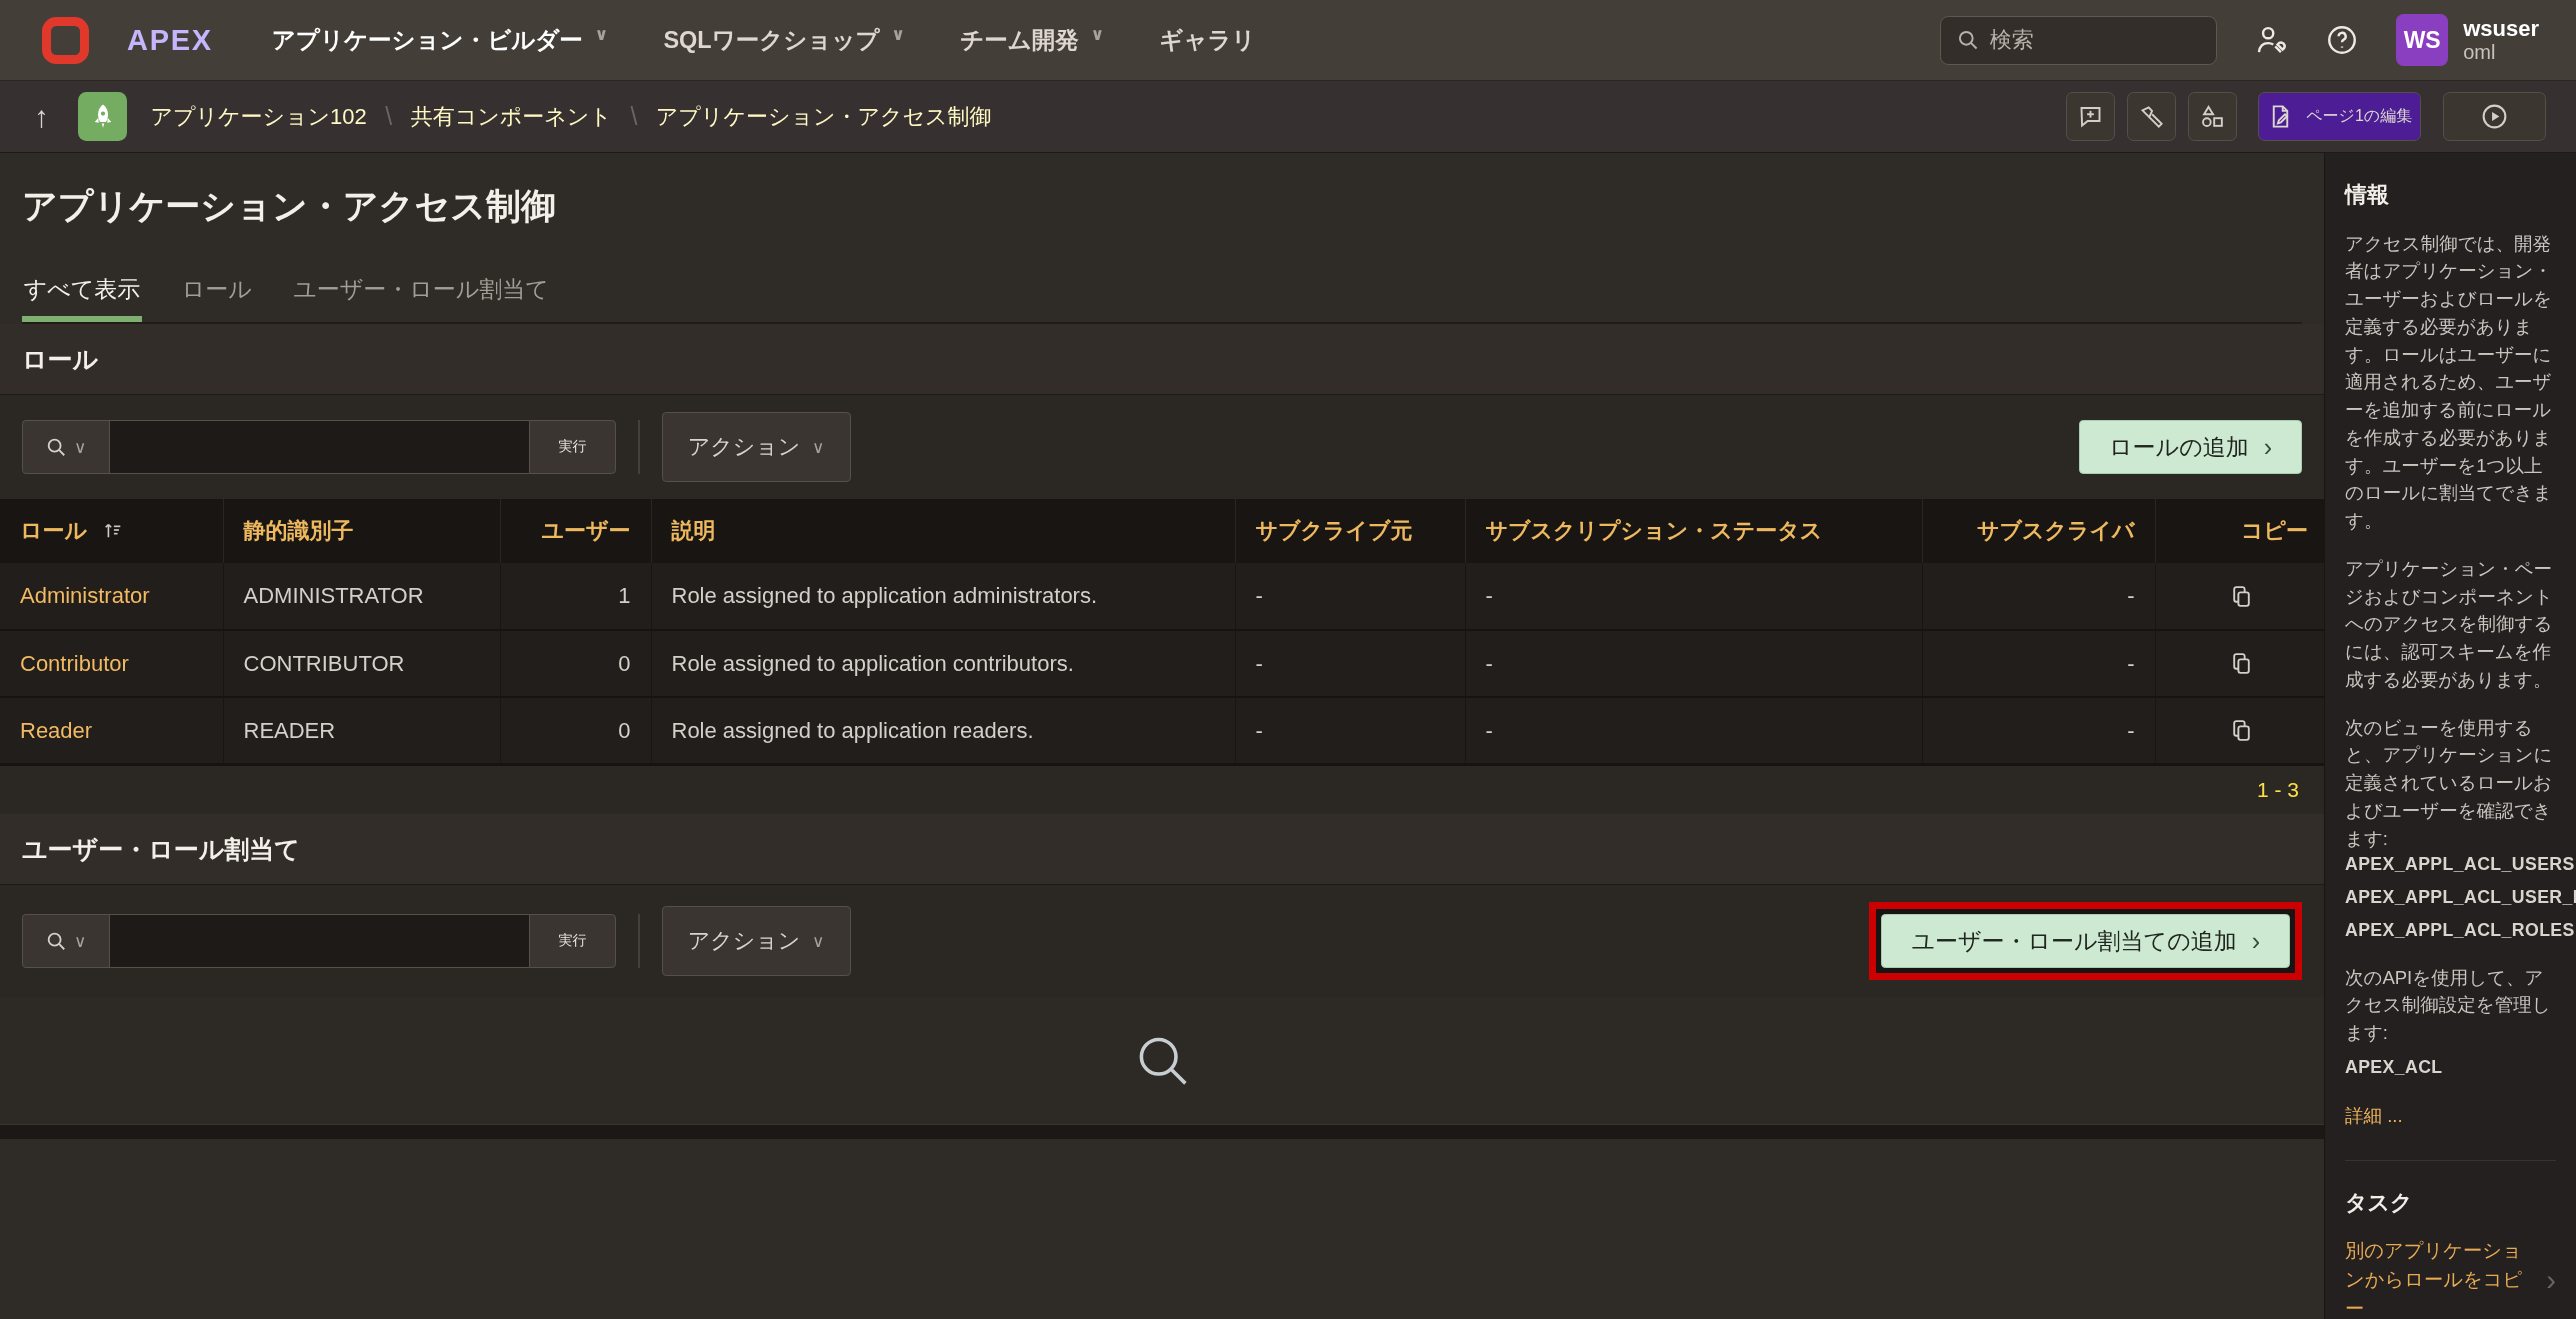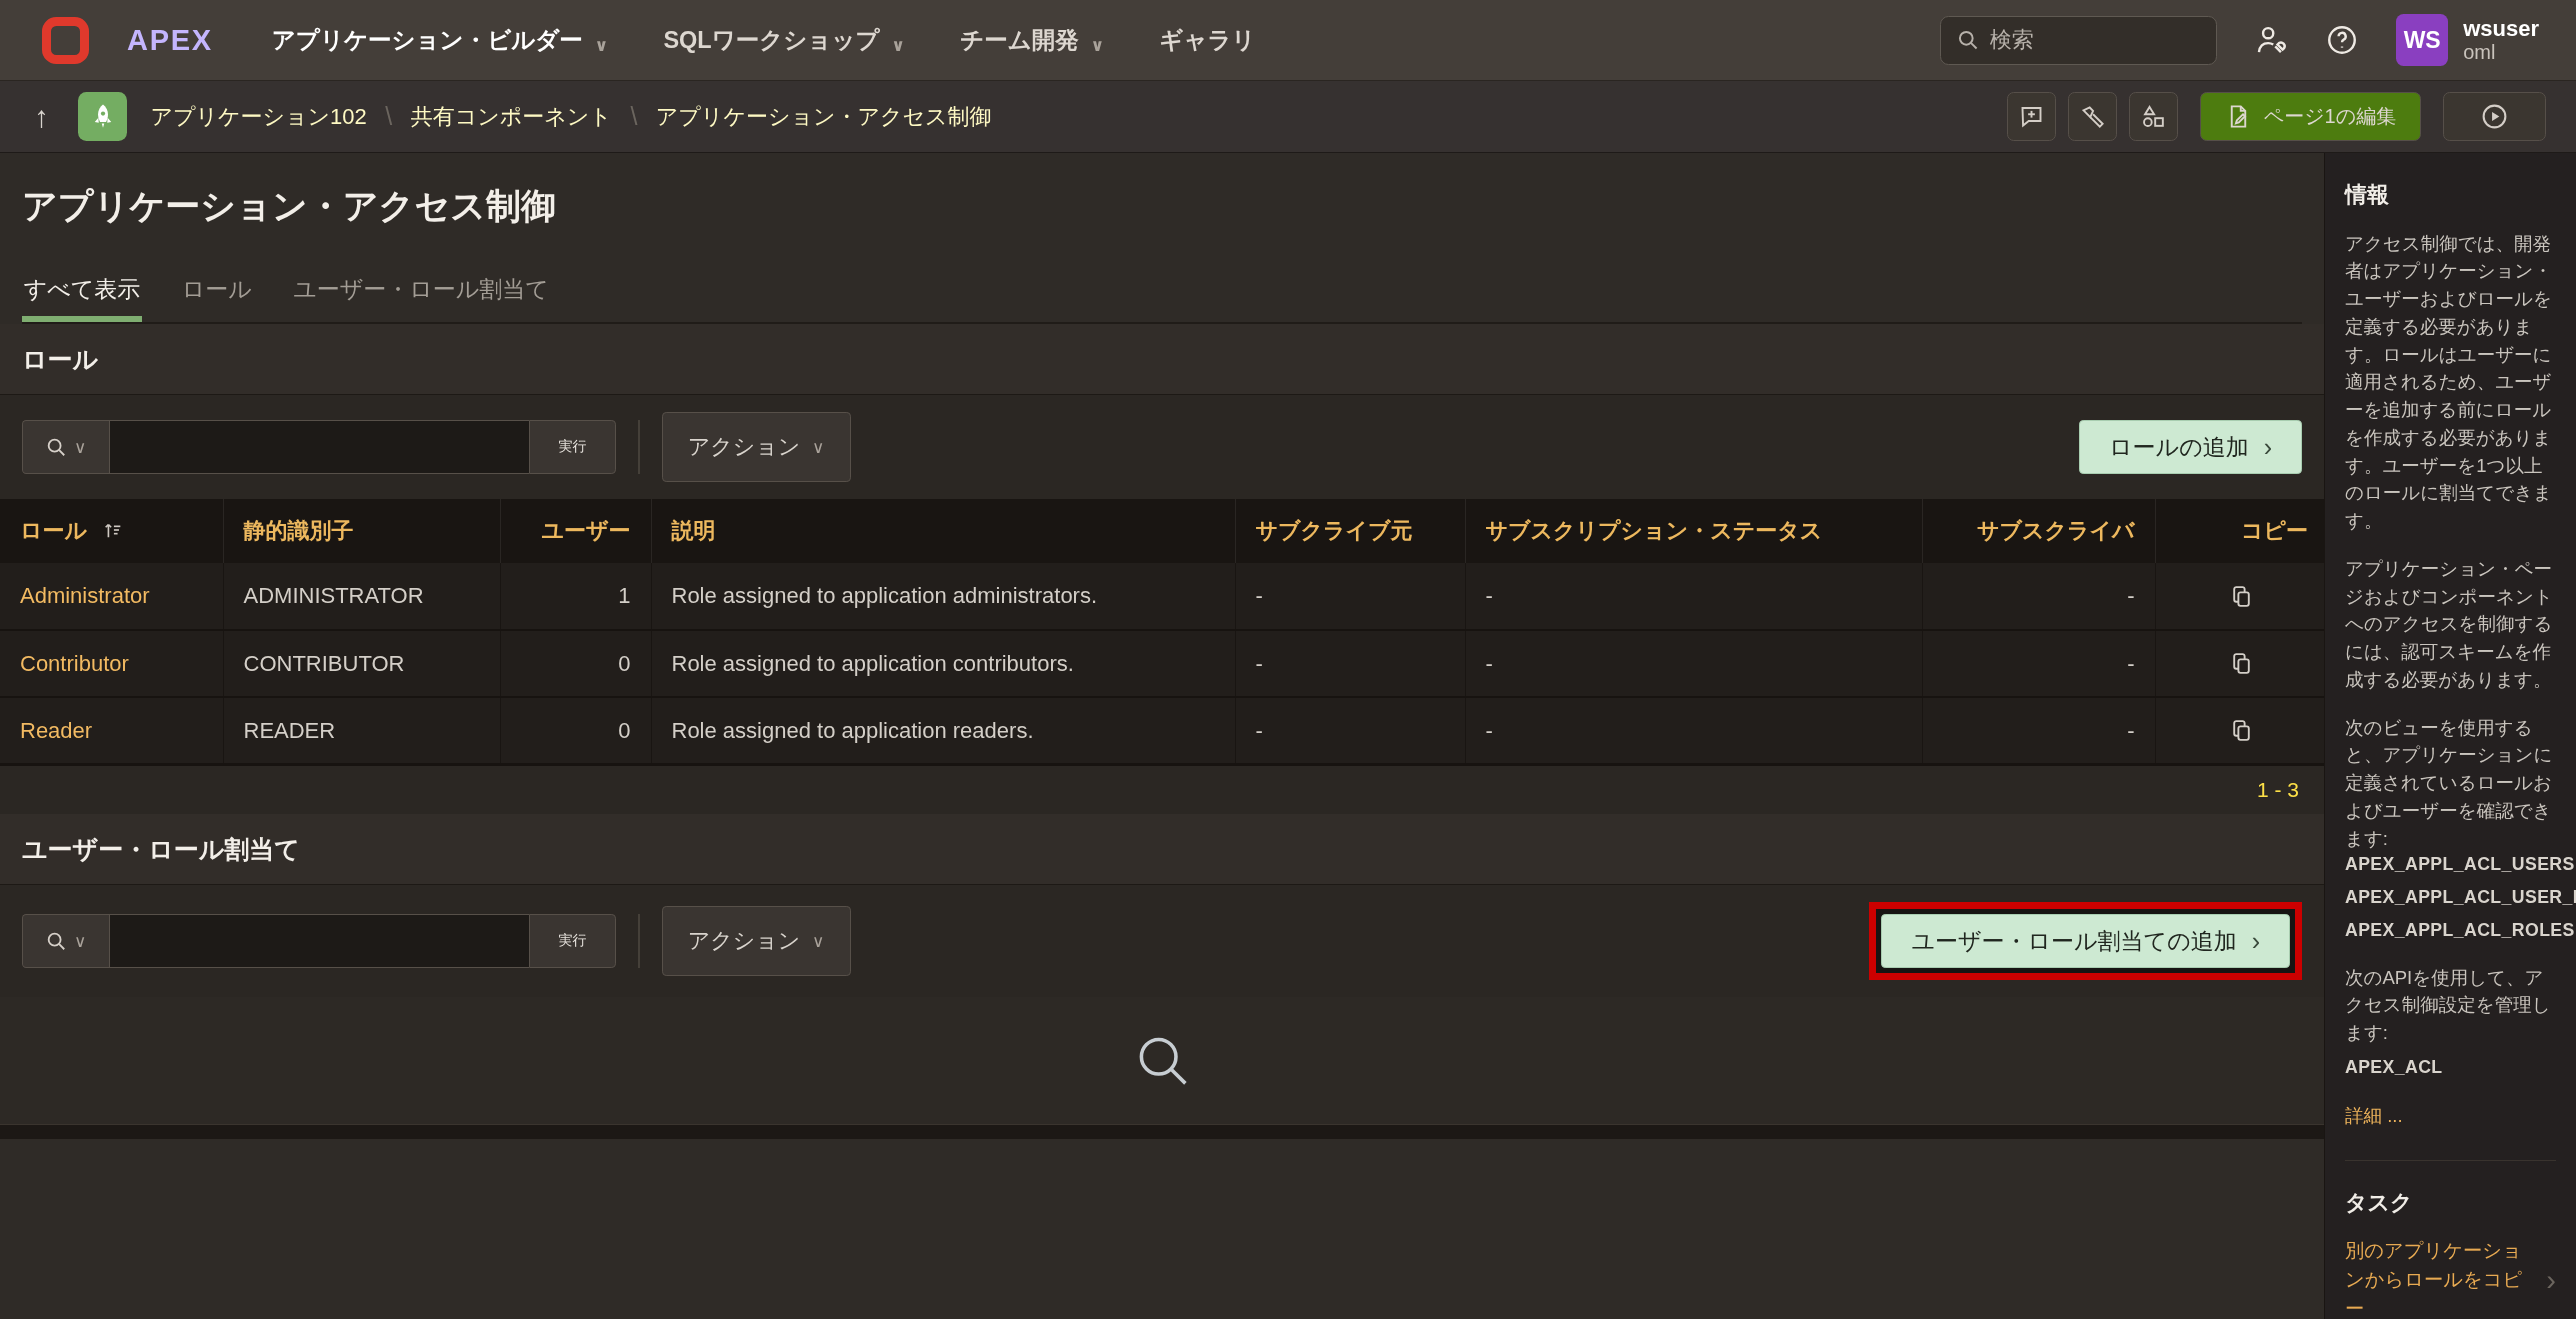--- a/index.html
+++ b/index.html
@@ -6,21 +6,21 @@
   html,body { width:2576px; height:1320px; overflow:hidden; background:#2f2b27;
               font-family:"Liberation Sans","DejaVu Sans",sans-serif; }
   svg { display:block; }
 
   
   .app-header { height:81px; background:#443e39; display:flex; align-items:center;
                 padding:0 37px 0 42px; border-bottom:0.8px solid #2a2521; }
   .logo-ring { width:47px; height:47px; border:9.2px solid #e0392c; border-radius:14.3px; }
   .brand { color:#c4b5fd; font-size:29px; font-weight:bold; letter-spacing:1.7px; margin:0 59px 0 38px; }
   .nav-menu { display:flex; align-items:center; gap:55px; }
-  .nav-item { display:flex; align-items:flex-end; gap:11.8px; color:#ddd7d0; font-size:23.5px;
+  .nav-item { display:flex; align-items:flex-start; gap:11.8px; color:#ddd7d0; font-size:23.5px;
               font-weight:600; cursor:pointer; white-space:nowrap; }
   .nav-item.first { color:#ffffff; font-weight:700; }
   .chev { color:#a9a29a; font-size:17px; }
   .header-right { margin-left:auto; display:flex; align-items:center; gap:37px;padding-left:48px; }
   .hdr-search { width:277px; height:49px; background:#332e29; border:0.8px solid #5f5952;
                 border-radius:8.4px; display:flex; align-items:center; padding:0 15px; gap:10px; }
   .hdr-search input { flex:1; background:transparent; border:none; outline:none;
                       color:#e9e4de; font-size:22px; font-family:inherit; }
   .hdr-search input::placeholder { color:#b7b1aa; }
   .hdr-ico { color:#efeae4; }
@@ -36,23 +36,23 @@
   .up-arrow { color:#d8d3cd; font-size:30px; margin-right:29px; cursor:pointer; }
   .app-tile { width:49px; height:49px; border-radius:8.4px; background:#74ad62;
               display:flex; align-items:center; justify-content:center; margin-right:23.5px; }
   .crumbs { display:flex; align-items:center; gap:18.5px; }
   .crumb { color:#fef9c3; font-size:22px; font-weight:normal; cursor:pointer; white-space:nowrap; }
   .crumb-sep { color:#6b655e; font-size:25px; }
   .crumb-actions { margin-left:auto; display:flex; align-items:center; gap:11.8px; }
   .sq-btn { height:49px; min-width:49px; border:0.8px solid #564f49; border-radius:6.7px;
             background:#3b3630; color:#d4cec7; display:flex; align-items:center;
             justify-content:center; cursor:pointer; }
-  .edit-btn { height:49px; border:0.8px solid #564f49; border-radius:6.7px; background:#4d7c0f;
-              color:#ddd7d0; font-size:20px; display:flex; align-items:center; gap:11.8px;
-              padding:0 24px; cursor:pointer; white-space:nowrap; margin-left:10px; }
+  .edit-btn { height:49px; border:0.8px solid #564f49; border-radius:6.7px; background:#4c1d95;
+              color:#ddd7d0; font-size:16px; display:flex; align-items:center; gap:11.8px;
+              padding:0 8px; cursor:pointer; white-space:nowrap; margin-left:10px; }
   .play-btn { width:103px; margin-left:10px; }
 
   
   .main-wrap { display:flex; height:1167px; }
   .content { flex:1; background:#2f2b27; min-width:0; }
   .sidebar { width:252px; background:#242020; border-left:1.7px solid #191512;
              padding:25px 20px; color:#cac5be; font-size:18.5px; line-height:1.5; }
 
   
   .page-head { padding:30px 22px 0 22px; }

